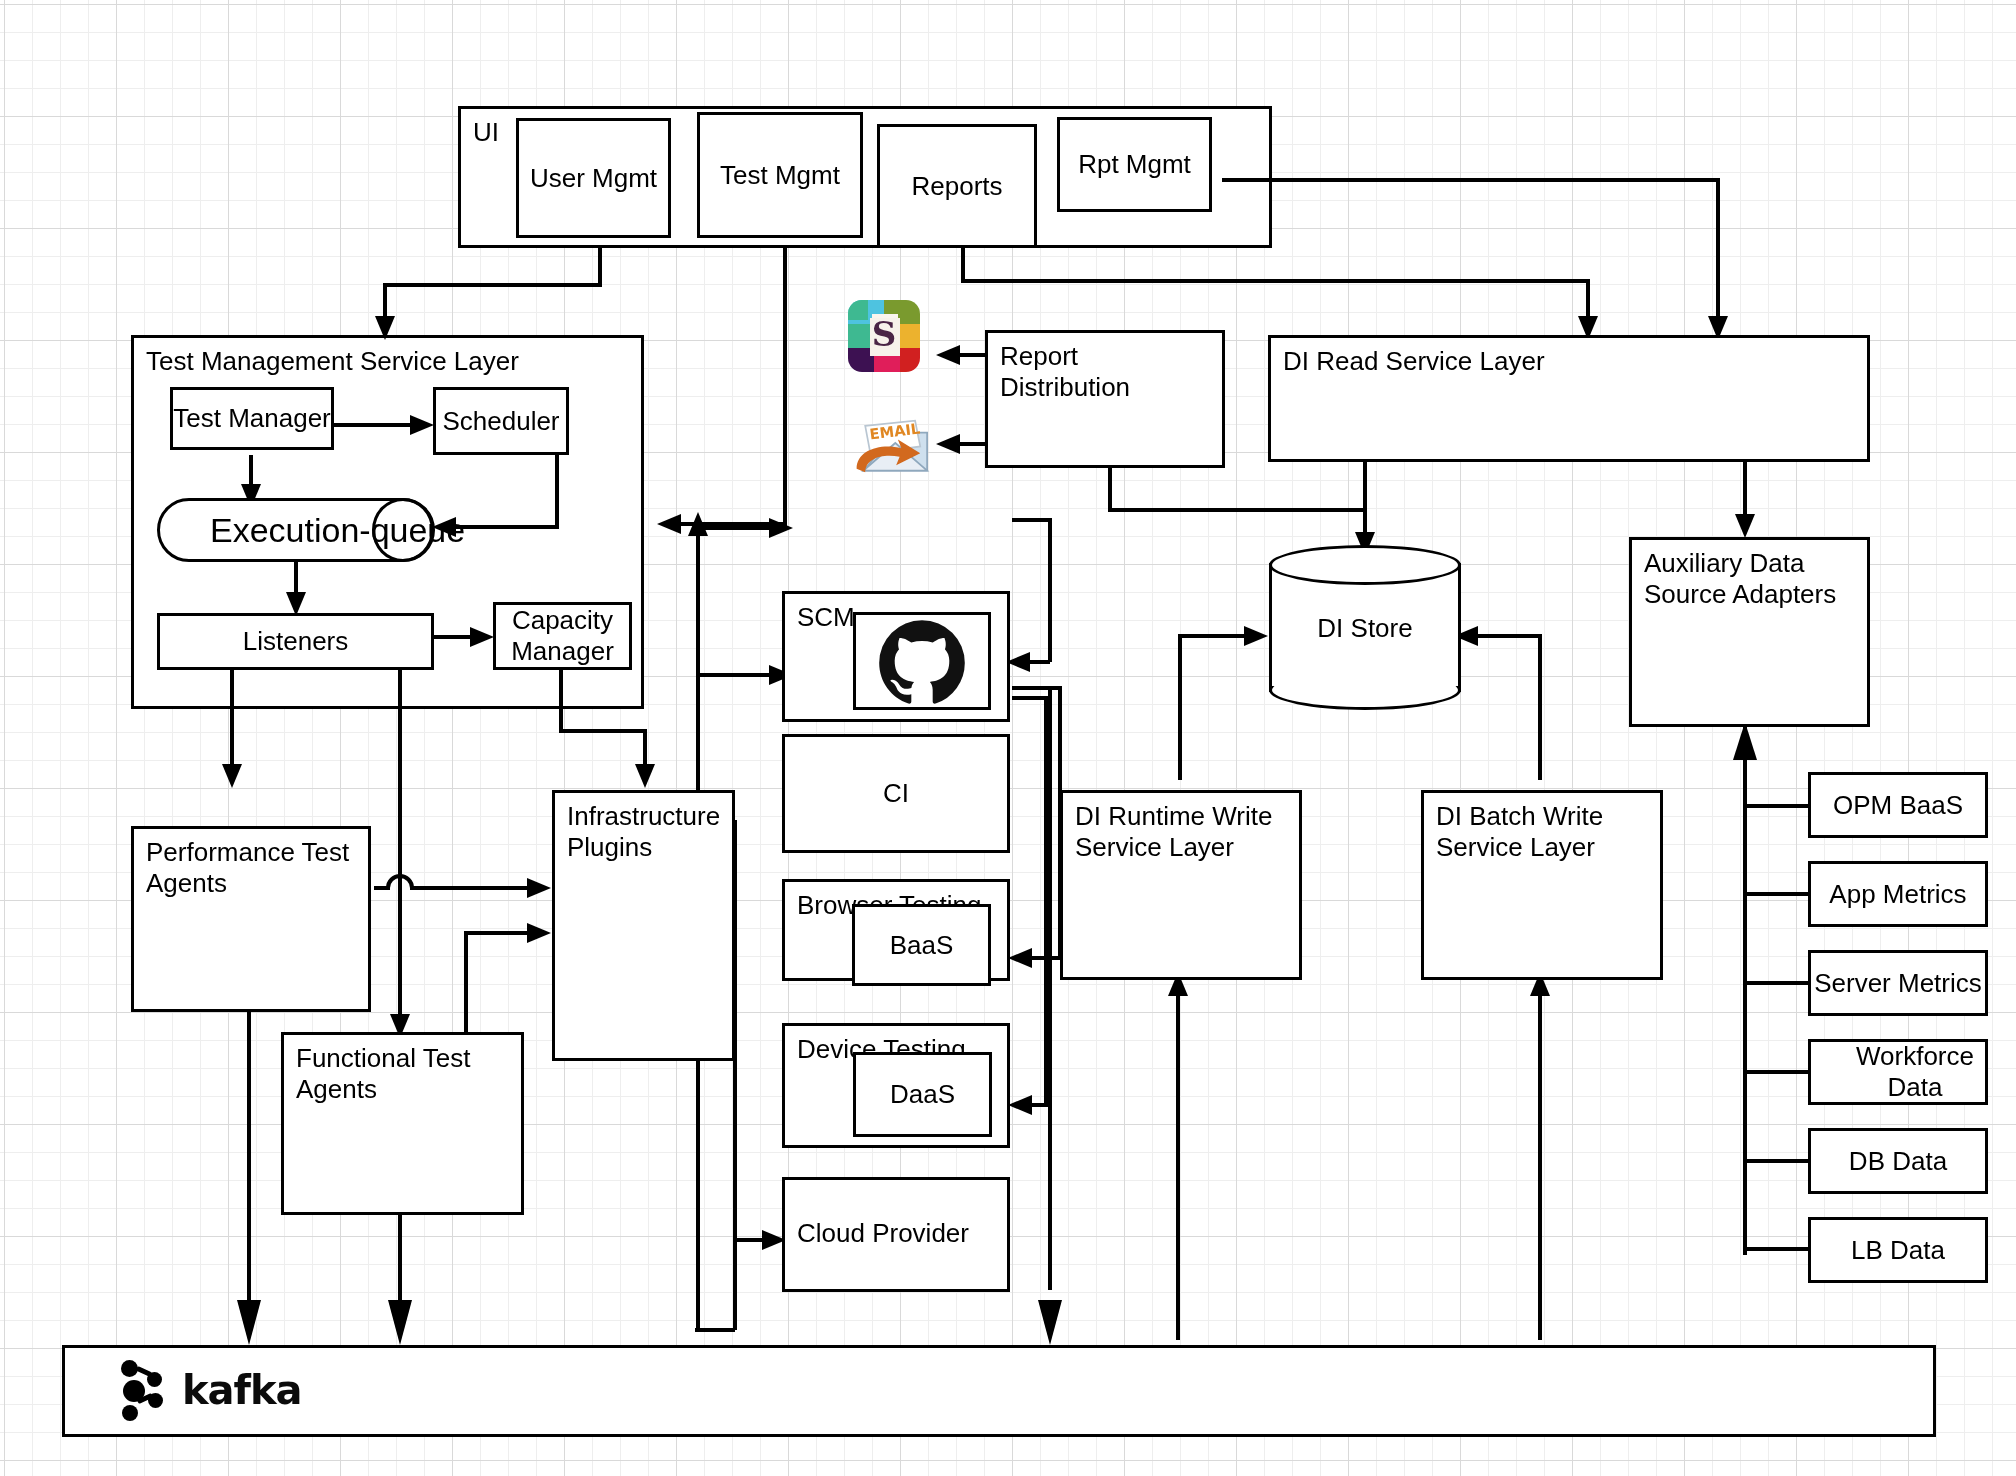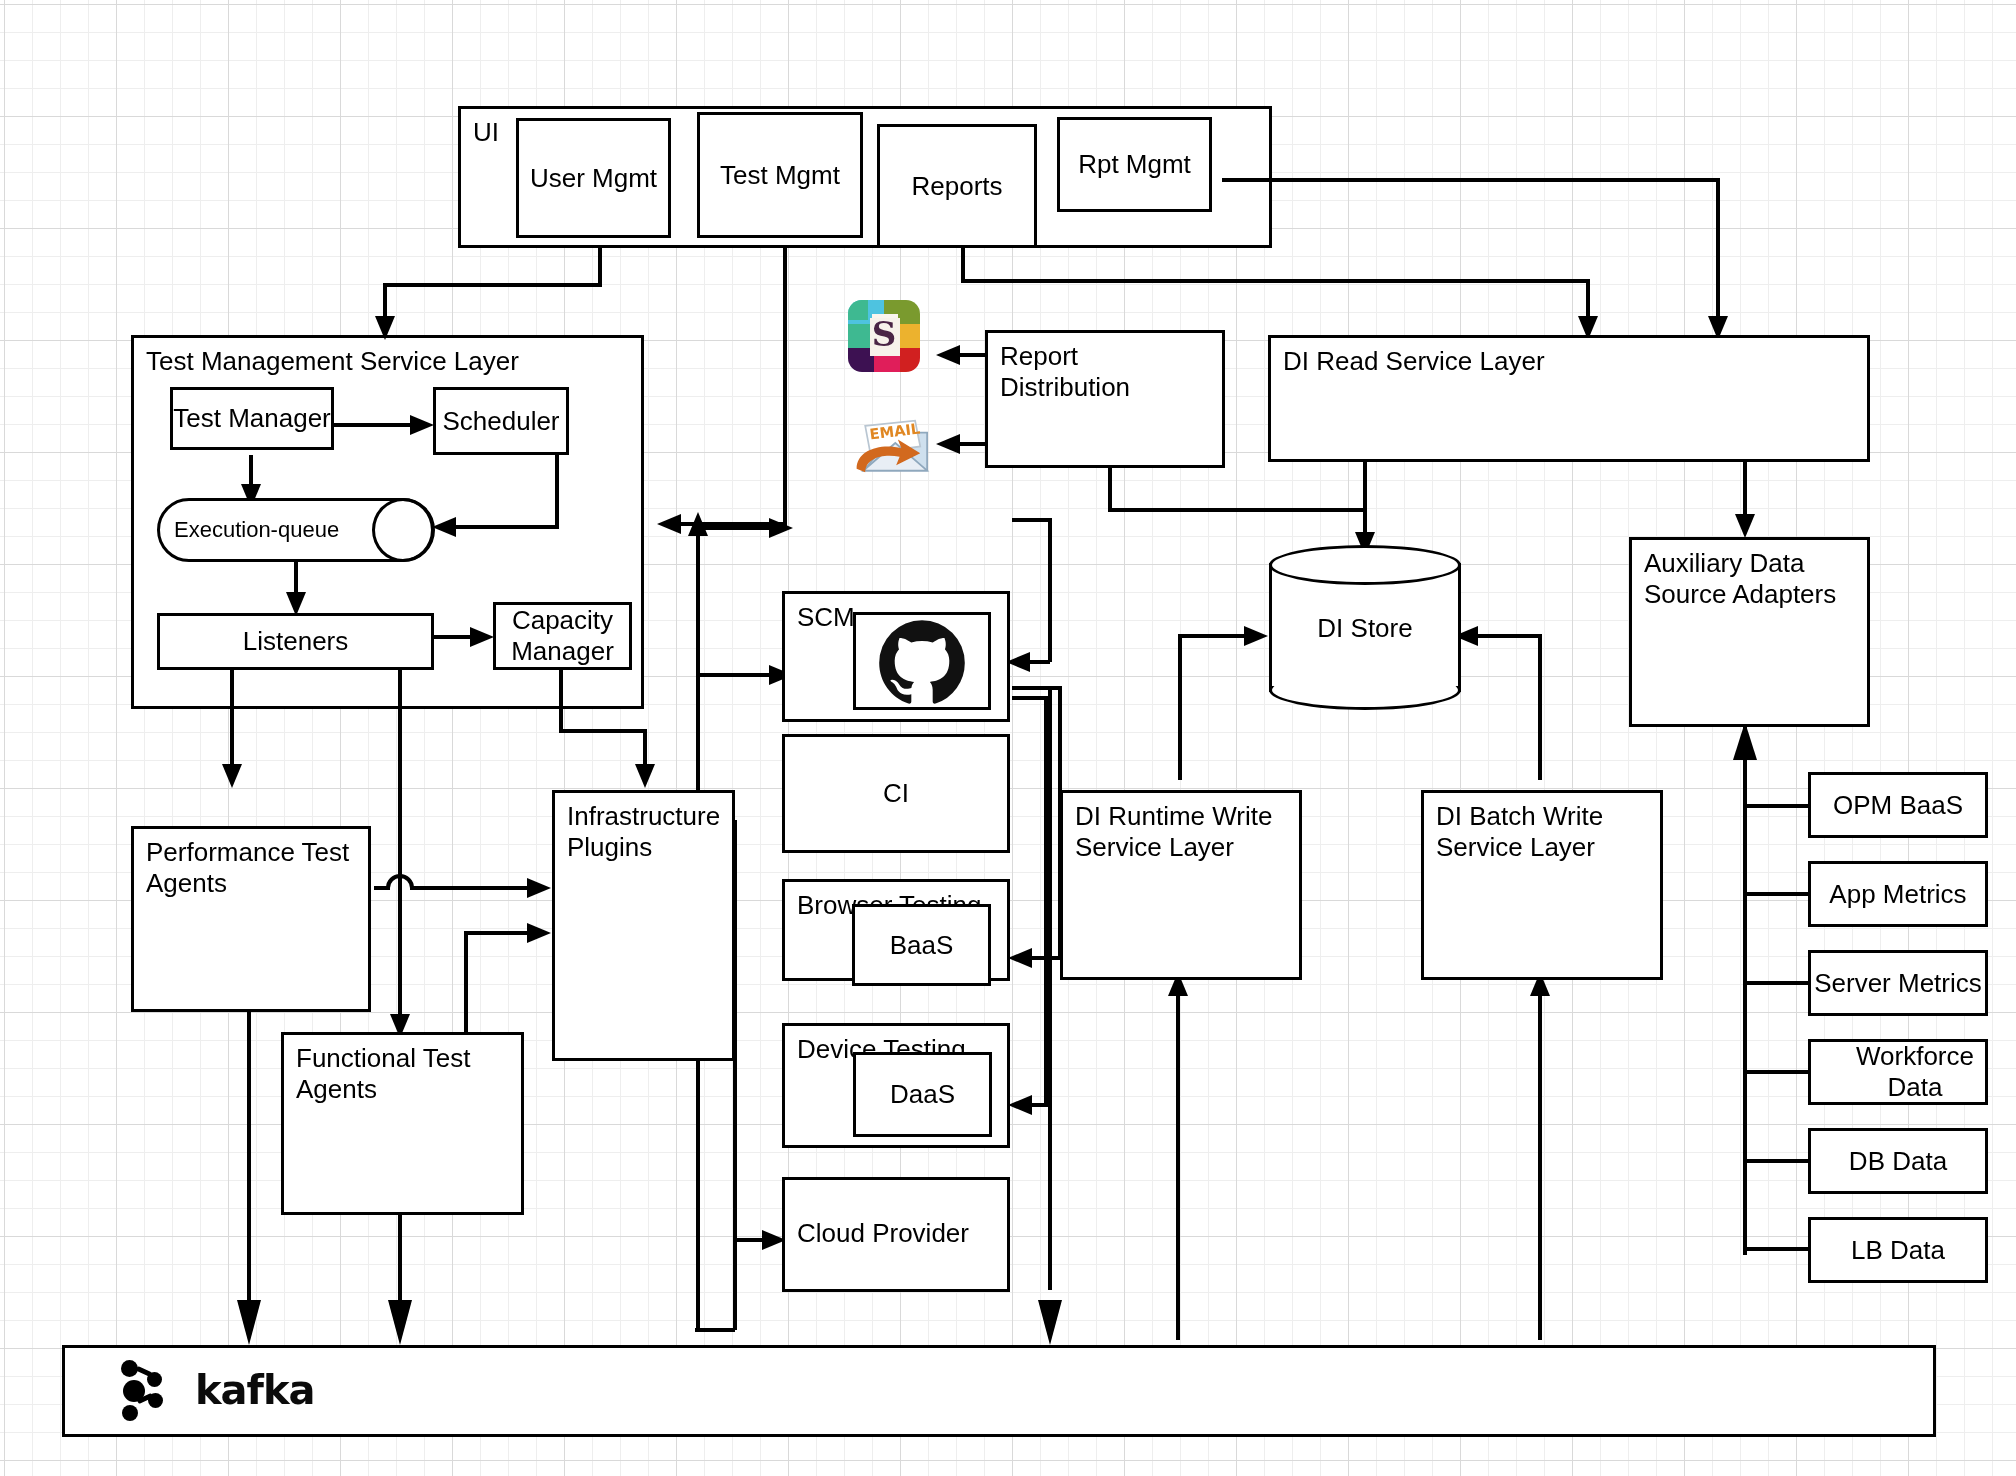--- a/index.html
+++ b/index.html
@@ -64,35 +64,35 @@
     position:absolute;left:0;right:0;top:50%;transform:translateY(-50%);
     text-align:center;font-size:26px;color:#000;z-index:2;
   }
 
   
   .queue{
     position:absolute;z-index:6;
     border:3px solid #000;border-radius:999px;background:#fff;box-sizing:border-box;
     display:flex;align-items:center;
   }
-  .queue .qlabel{font-size:22px;padding-left:14px;white-space:nowrap;}
+  .queue .qlabel{font-size:34px;padding-left:14px;white-space:nowrap;margin-left:36px;}
   .queue .qcirc{
     position:absolute;right:-2px;top:-3px;bottom:-3px;width:62px;
     border:3px solid #000;border-radius:50%;background:transparent;box-sizing:border-box;
   }
 
   svg.wires{position:absolute;left:0;top:0;width:2016px;height:1476px;z-index:4;pointer-events:none;}
   svg.wires path,svg.wires line{stroke:#000;stroke-width:4;fill:none;}
   svg.wires polygon{fill:#000;}
 
   
   .logo{position:absolute;z-index:7;}
   .slack{width:72px;height:72px;border-radius:14px;overflow:hidden;position:relative;background:#fff;}
   .slack i{position:absolute;display:block;}
-  .kafka-wrap{display:flex;align-items:center;gap:22px;}
+  .kafka-wrap{display:flex;align-items:center;gap:9px;}
   .kafka-mark{position:relative;width:56px;height:62px;}
   .kafka-mark i{position:absolute;border-radius:50%;background:#000;}
   .kafka-word{font-size:40px;font-weight:bold;letter-spacing:-1px;color:#0b0b0b;font-family:"DejaVu Sans",sans-serif;}
   .gh{width:98px;height:98px;}
   .email{width:78px;height:64px;position:relative;}
 </style>
 </head>
 <body>
 
 <div id="canvas">

